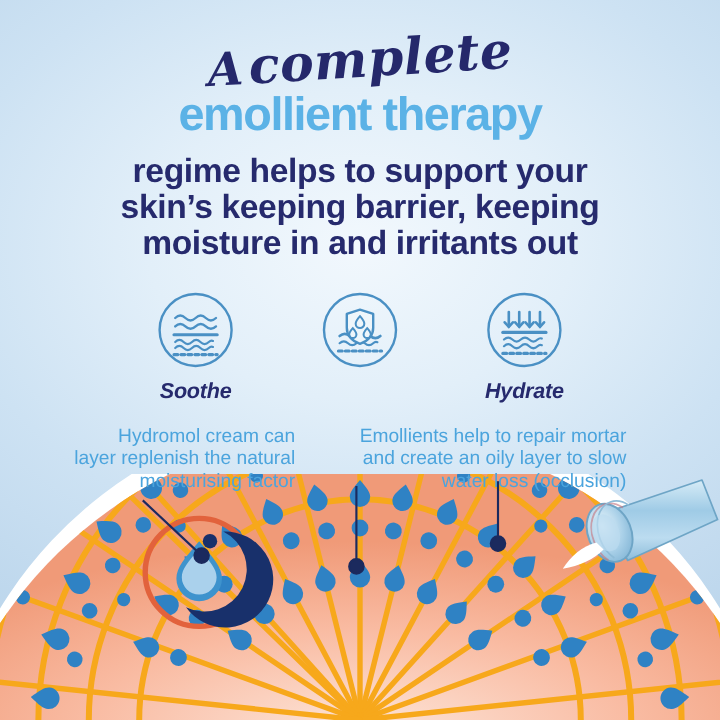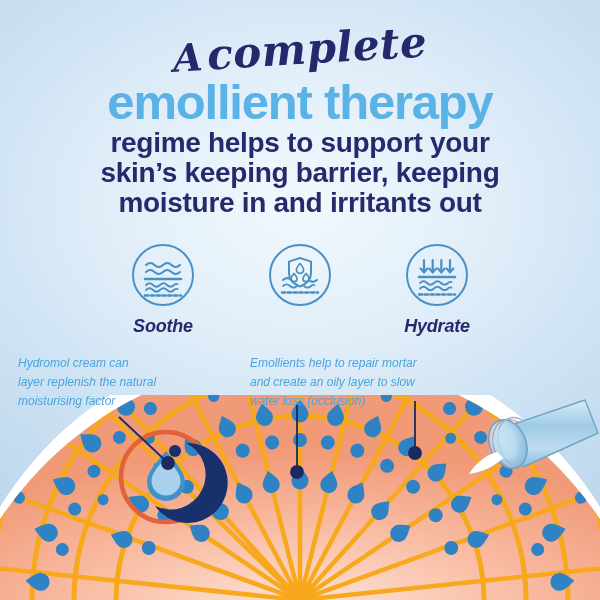--- a/index.html
+++ b/index.html
@@ -50,21 +50,21 @@
     display: inline-block;
     transform: rotate(-3.5deg);
   }
 
   .headline {
     position: absolute;
     top: 74px;
     left: 0;
     width: 600px;
     text-align: center;
-    font-size: 49px;
+    font-size: 39px;
     font-weight: 700;
     letter-spacing: -1.2px;
     color: #5bb2e6;
     z-index: 4;
   }
 
   .subhead {
     position: absolute;
     top: 128px;
     left: 50px;
@@ -100,27 +100,26 @@
     font-size: 18px;
     font-weight: 700;
     color: #262a6d;
     letter-spacing: -0.2px;
     font-style: italic;
   }
 
   
   .callout {
     position: absolute;
-    font-size: 12px;
+    font-size: 16px;
     line-height: 19px;
     font-weight: 400;
     color: #4ba4dd;
-    text-align: left;
+    text-align: right;
     z-index: 7;
-    font-style: italic;
   }
   .callout-left {
     left: 18px;
     top: 354px;
     width: 228px;
   }
   .callout-right {
     left: 250px;
     top: 354px;
     width: 272px;

